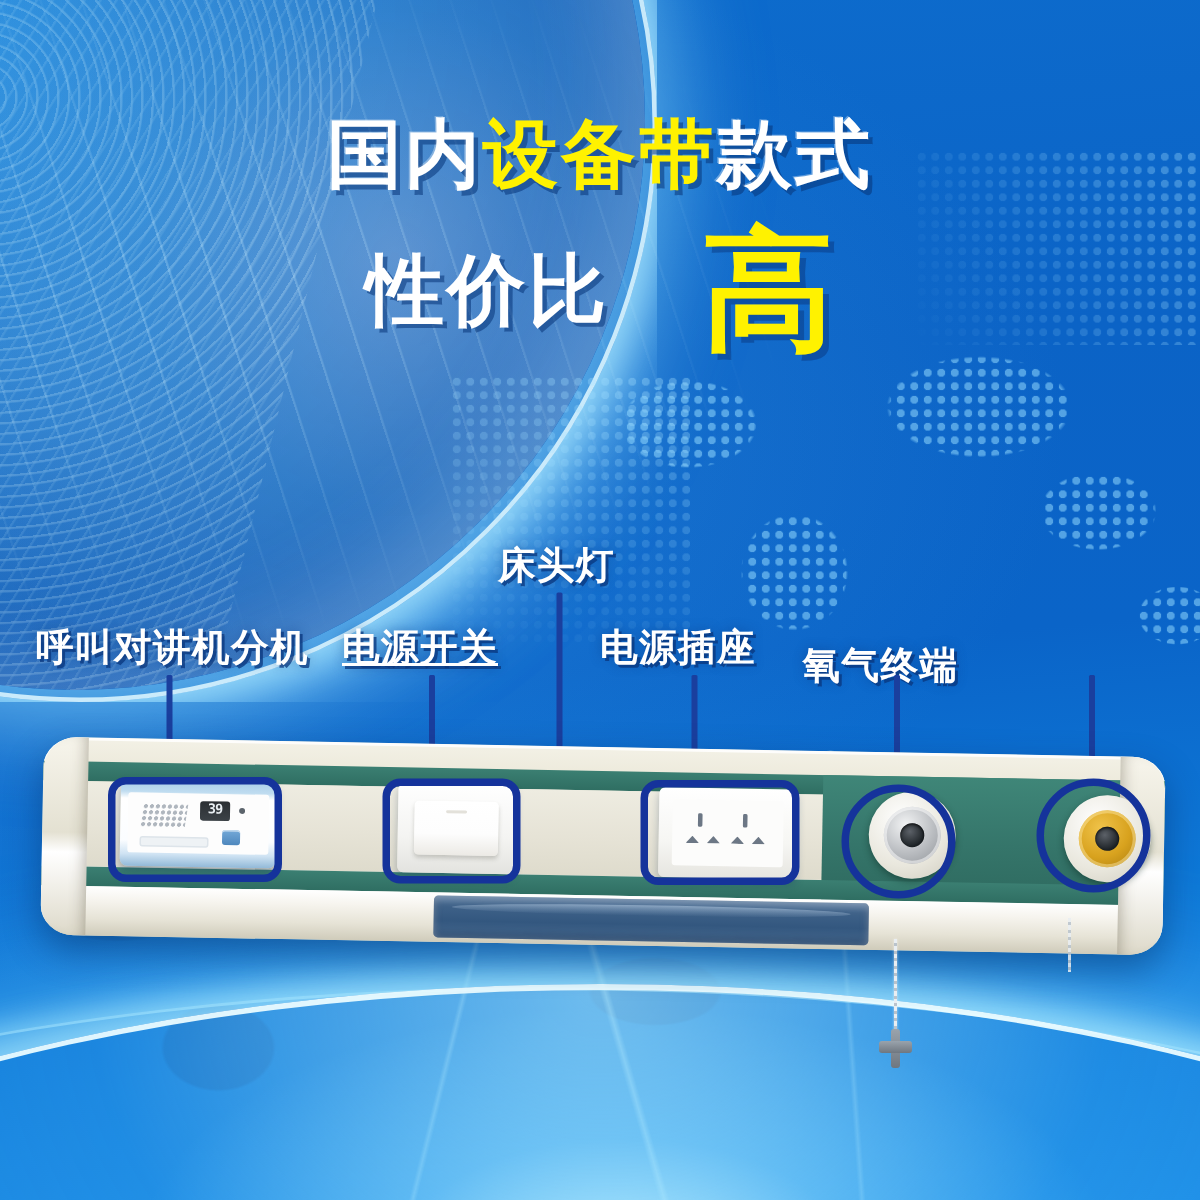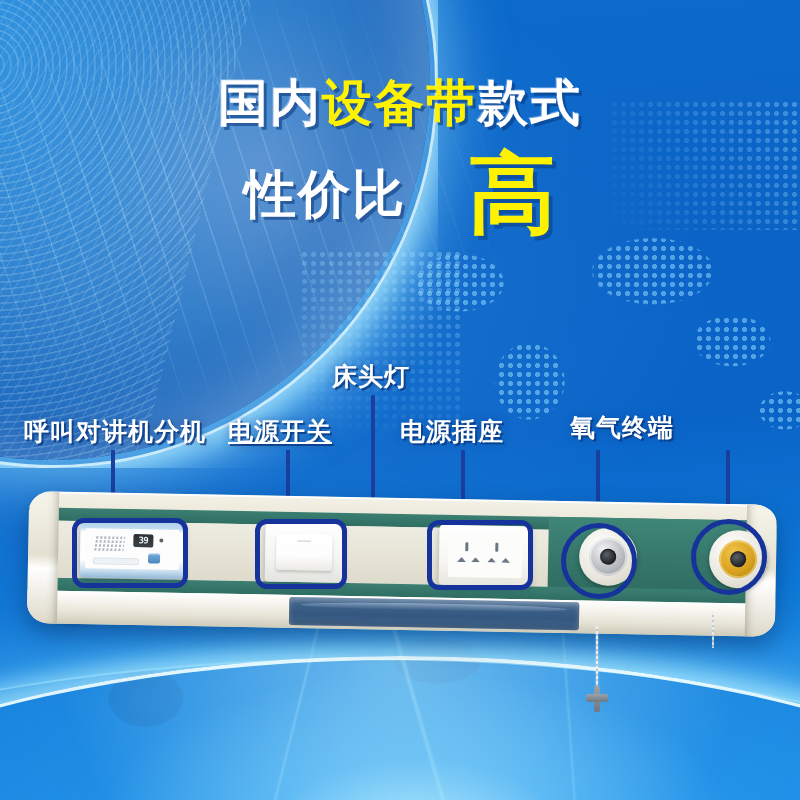--- a/index.html
+++ b/index.html
@@ -280,21 +280,21 @@
 
   <div class="headline">
     <div class="line1"><span>国内</span><span class="hl">设备带</span><span>款式</span></div>
     <div class="line2"><span class="txt">性价比</span><span class="big">高</span></div>
   </div>
 
   <div class="label" style="left:8px;top:415px;padding-left:16px;">呼叫对讲机分机</div>
   <div class="label" style="left:228px;top:415px;text-decoration:underline;">电源开关</div>
   <div class="label" style="left:400px;top:415px;">电源插座</div>
   <div class="label" style="left:332px;top:360px;">床头灯</div>
-  <div class="label" style="left:535px;top:411px;margin-left:35px;">氧气终端</div>
+  <div class="label" style="left:535px;top:427px;">氧气终端</div>
 
   <div class="leader" style="left:111px;top:450px;height:82px;"></div>
   <div class="leader" style="left:286px;top:450px;height:85px;"></div>
   <div class="leader" style="left:371px;top:395px;height:210px;"></div>
   <div class="leader" style="left:461px;top:450px;height:83px;"></div>
   <div class="leader" style="left:596px;top:450px;height:92px;"></div>
   <div class="leader" style="left:726px;top:450px;height:88px;"></div>
 
   <div class="unit-wrap">
     <div class="unit">

